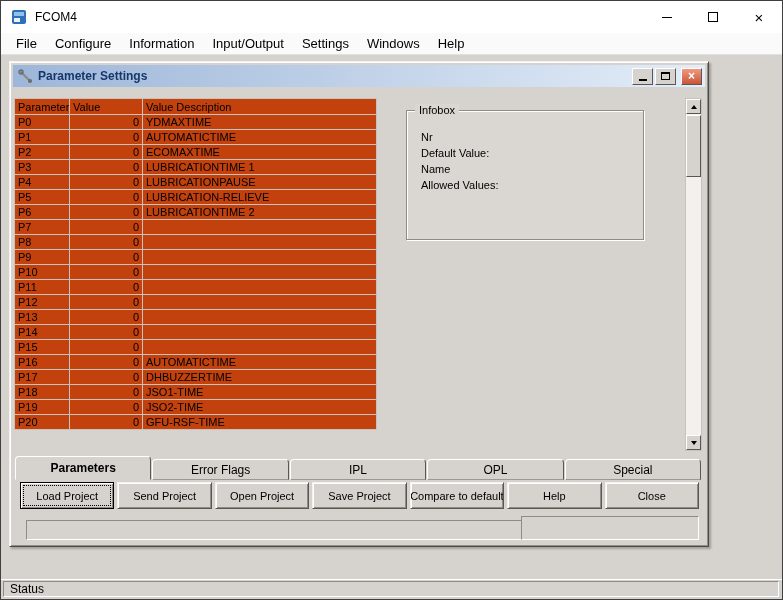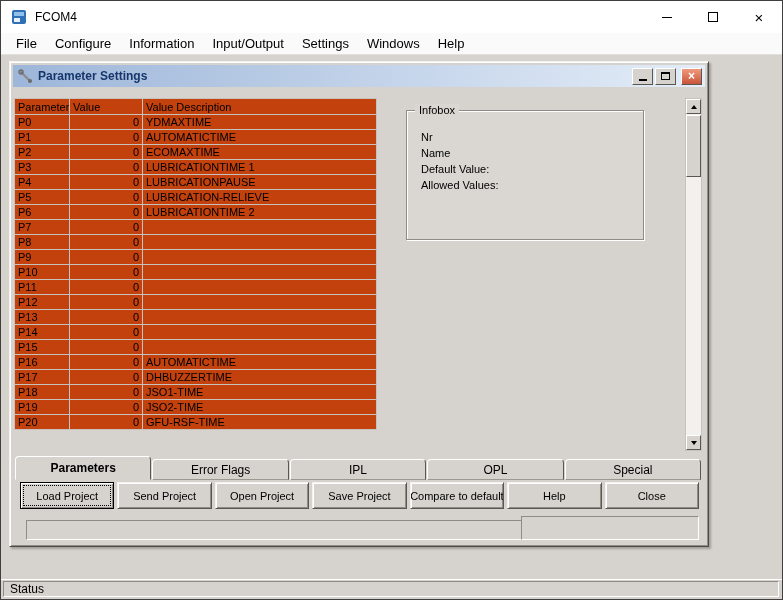--- a/index.html
+++ b/index.html
@@ -310,22 +310,22 @@
         <div class="sb-thumb" data-name="scrollbar-thumb"></div>
         <div class="sb-btn sb-down" data-name="scroll-down-button">
             <span class="tri-down" data-name="arrow-down-icon"></span>
           </div>
       </div>
 
       <div class="infobox" data-name="infobox-group">
         <span class="infobox-title" data-name="infobox-title">Infobox</span>
         <div class="infobox-fields" data-name="infobox-fields">
           <div class="infobox-field" data-name="infobox-field-nr">Nr</div>
+          <div class="infobox-field" data-name="infobox-field-default-value">Default Value:</div>
           <div class="infobox-field" data-name="infobox-field-name">Name</div>
-          <div class="infobox-field" data-name="infobox-field-default-value">Default Value:</div>
           <div class="infobox-field" data-name="infobox-field-allowed-values">Allowed Values:</div>
         </div>
       </div>
 
       <div class="tabs" data-name="tab-strip">
         <div class="tab active" data-name="tab-parameters">Parameters</div>
         <div class="tab" data-name="tab-error-flags">Error Flags</div>
         <div class="tab" data-name="tab-ipl">IPL</div>
         <div class="tab" data-name="tab-opl">OPL</div>
         <div class="tab" data-name="tab-special">Special</div>

